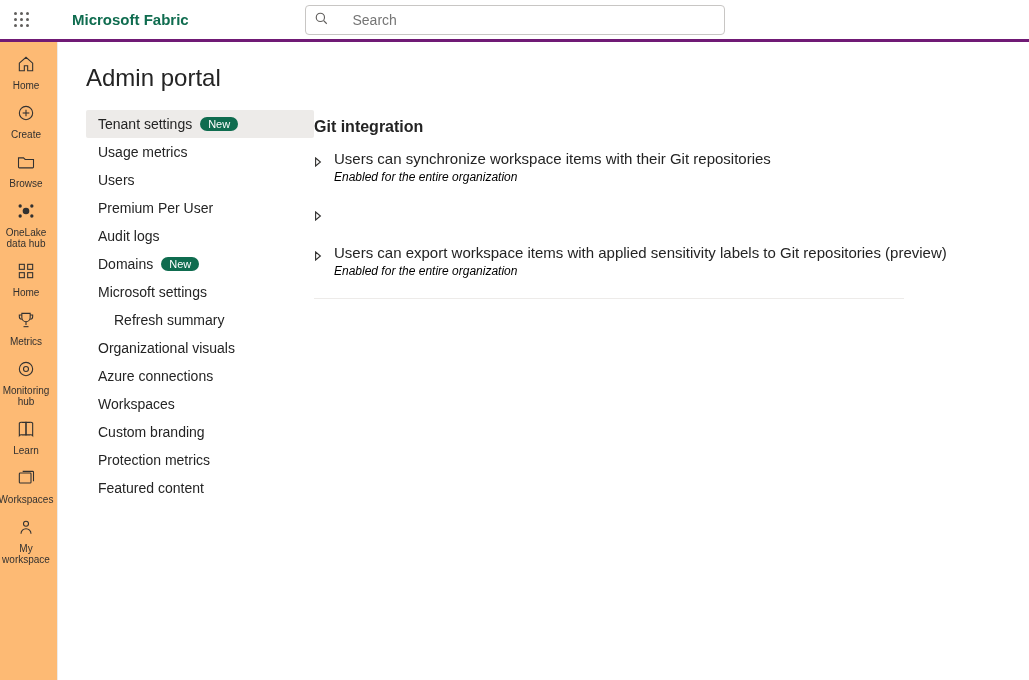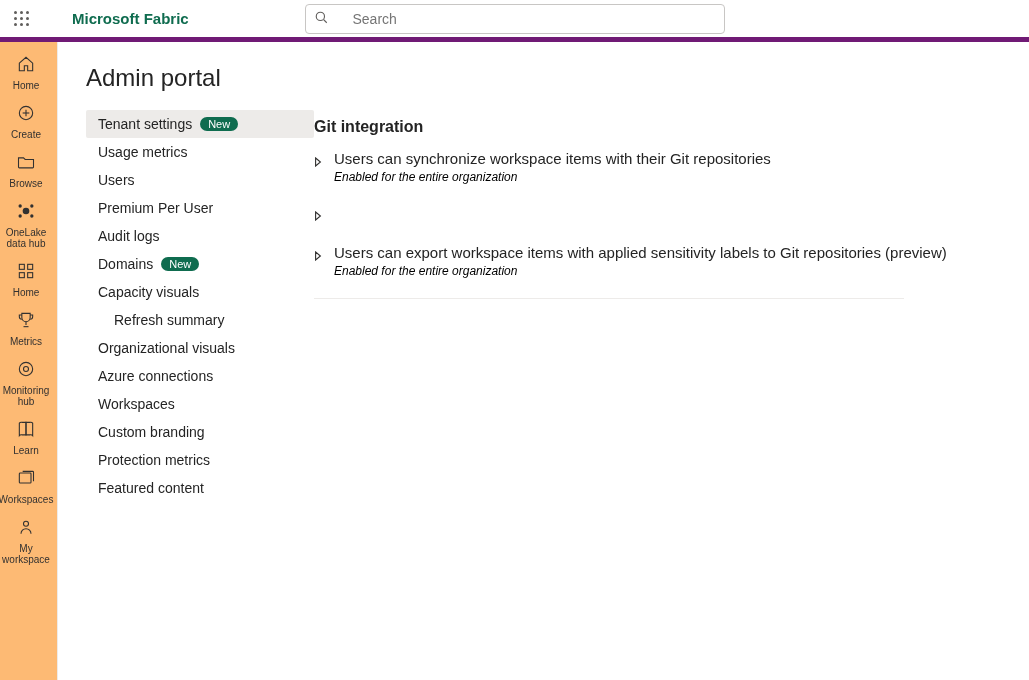--- a/index.html
+++ b/index.html
@@ -16,21 +16,21 @@
     flex-direction: column;
   }
   
   .topbar {
     height: 42px;
     background: #fff;
     display: flex;
     align-items: center;
     padding: 0 14px;
     gap: 18px;
-    border-bottom: 5px solid #701a75;
+    border-bottom: 3px solid #701a75;
     position: relative;
     z-index: 2;
   }
   .waffle {
     width: 16px; height: 16px;
     display: grid;
     grid-template-columns: repeat(3, 3px);
     grid-template-rows: repeat(3, 3px);
     gap: 3px;
     cursor: pointer;
@@ -321,21 +321,21 @@
               <span>Premium Per User</span>
             </li>
             <li>
               <span>Audit logs</span>
             </li>
             <li>
               <span>Domains</span>
               <span class="badge">New</span>
             </li>
             <li>
-              <span>Capacity visuals</span>
+              <span>Microsoft settings</span>
             </li>
             <li class="sub">
               <span>Refresh summary</span>
             </li>
             <li>
               <span>Organizational visuals</span>
             </li>
             <li>
               <span>Azure connections</span>
             </li>

